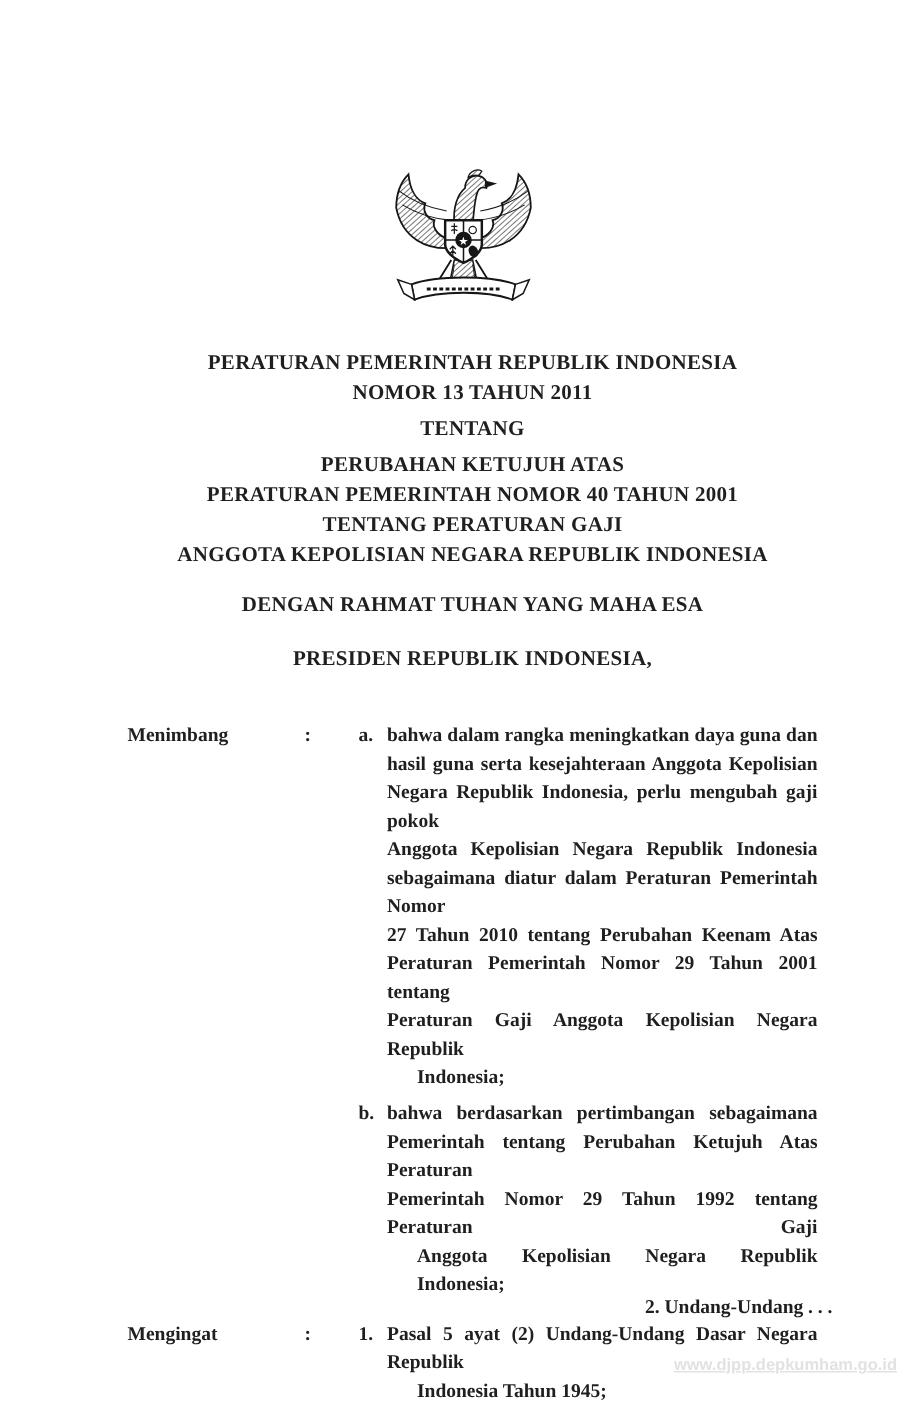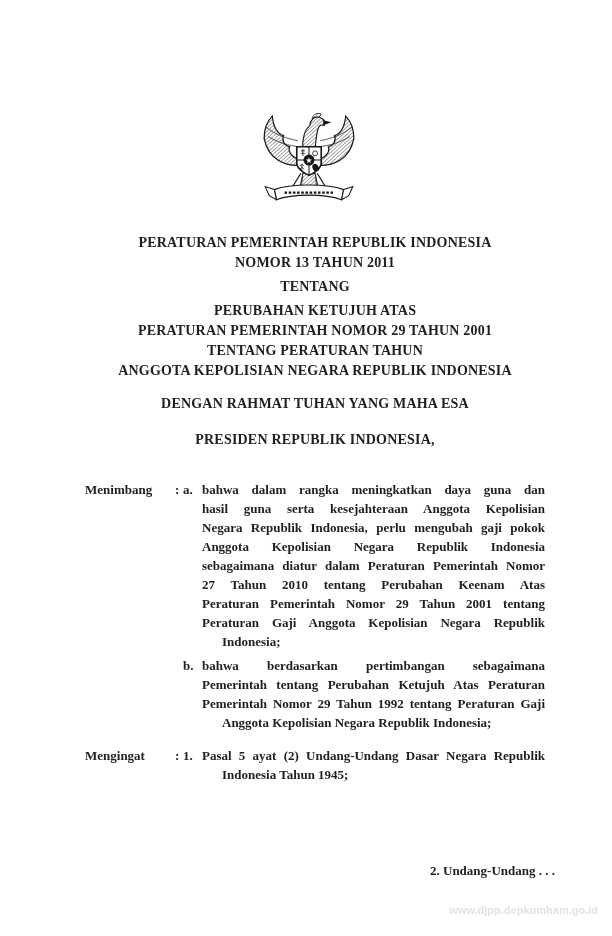--- a/index.html
+++ b/index.html
@@ -19,38 +19,39 @@
   }
   .title-tentang { margin-top:4px; }
   .title-subject { margin-top:4px; }
   .title-invocation { margin-top:13px; }
   .title-authority { margin-top:16px; }
   
   .preamble {
     position:absolute; top:480px; left:85px; width:460px;
     font-size:13px; line-height:19px;
   }
-  .sect-row { display:grid; grid-template-columns:90px 8px 1fr; }
+  .sect-row { display:grid; grid-template-columns:90px 8px 1fr;gap:28px; }
   .sect-label { text-align:left; }
   .sect-colon { text-align:left; }
   .items { }
   .item { display:grid; grid-template-columns:19px 1fr; }
   .item + .item { margin-top:5px; }
   .mengingat-row { margin-top:14px; }
   .just .line { text-align:justify; text-align-last:justify; }
   .just .line:last-child { text-align:justify; text-align-last:left;margin-left:20px; }
   
   .catchword {
     position:absolute; top:861px; right:57px;
     font-size:13px; line-height:19px;
   }
   .watermark {
     position:absolute; top:904px; right:14px;
     font-family:"Liberation Sans","DejaVu Sans",sans-serif;
     font-size:11px; font-weight:bold; color:#e2e2e2;
+    text-decoration:underline;
   }
   svg .ln { stroke:#161616; fill:none; }
 </style>
 </head>
 <body>
 
 <div class="page">
 
   <div class="emblem">
     <svg viewBox="0 0 104 92" width="106" height="94">
@@ -91,22 +92,22 @@
       <path d="M28,79 L76,79" stroke="#161616" stroke-width="2" stroke-dasharray="2.5,1.6"></path>
     </svg>
   </div>
 
   <div class="title-block">
     <div>PERATURAN PEMERINTAH REPUBLIK INDONESIA</div>
     <div>NOMOR 13 TAHUN 2011</div>
     <div class="title-tentang">TENTANG</div>
     <div class="title-subject">
         <div class="line">PERUBAHAN KETUJUH ATAS</div>
-        <div class="line">PERATURAN PEMERINTAH NOMOR 29 TAHUN 2001</div>
-        <div class="line">TENTANG PERATURAN TAHUN</div>
+        <div class="line">PERATURAN PEMERINTAH NOMOR 40 TAHUN 2001</div>
+        <div class="line">TENTANG PERATURAN GAJI</div>
         <div class="line">ANGGOTA KEPOLISIAN NEGARA REPUBLIK INDONESIA</div>
       </div>
     <div class="title-invocation">DENGAN RAHMAT TUHAN YANG MAHA ESA</div>
     <div class="title-authority">PRESIDEN REPUBLIK INDONESIA,</div>
   </div>
 
   <div class="preamble">
 
     <div class="sect-row">
       <div class="sect-label">Menimbang</div>

